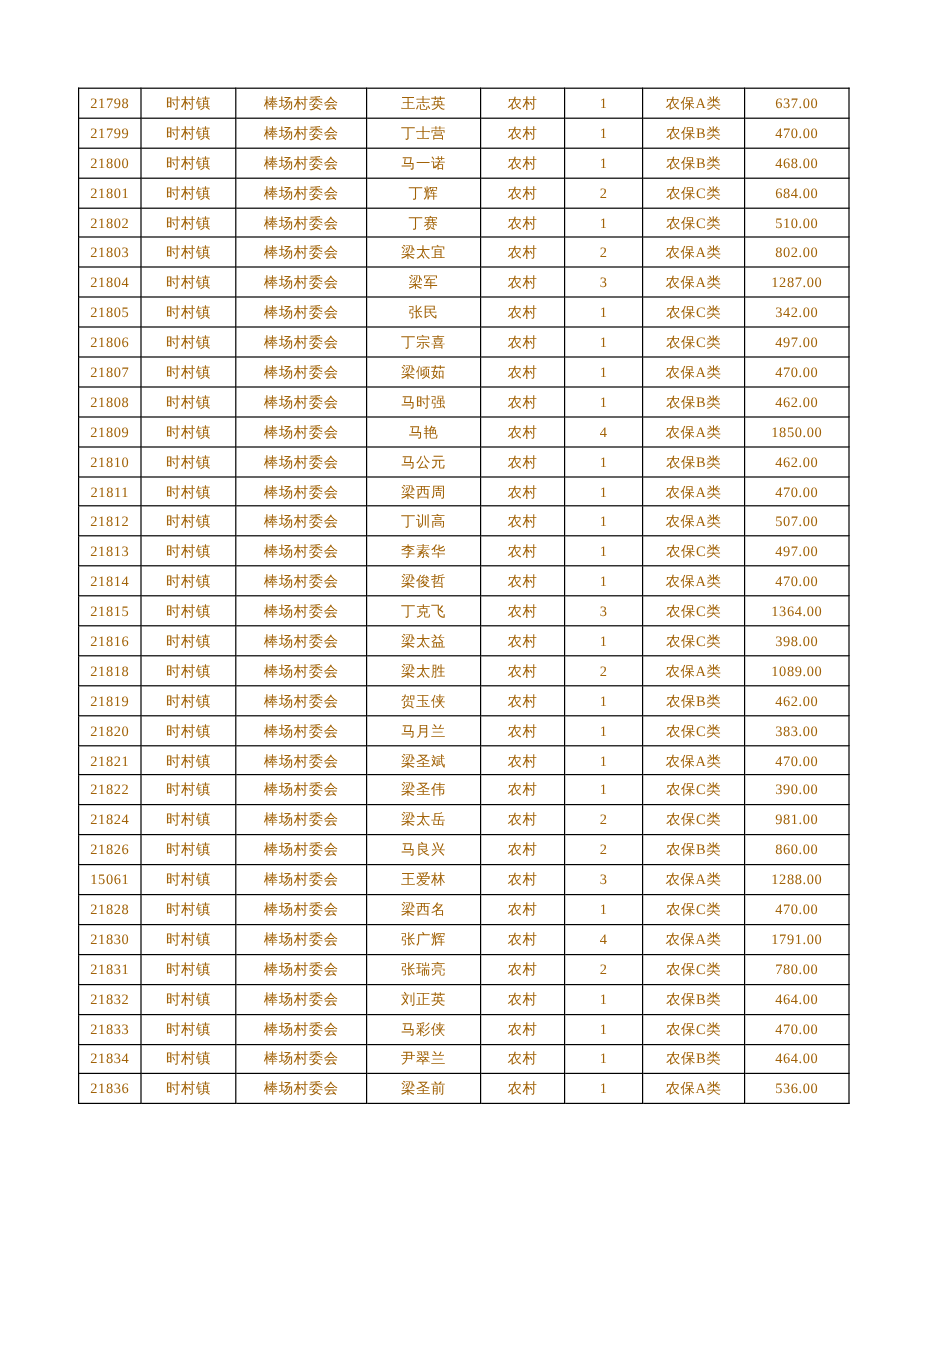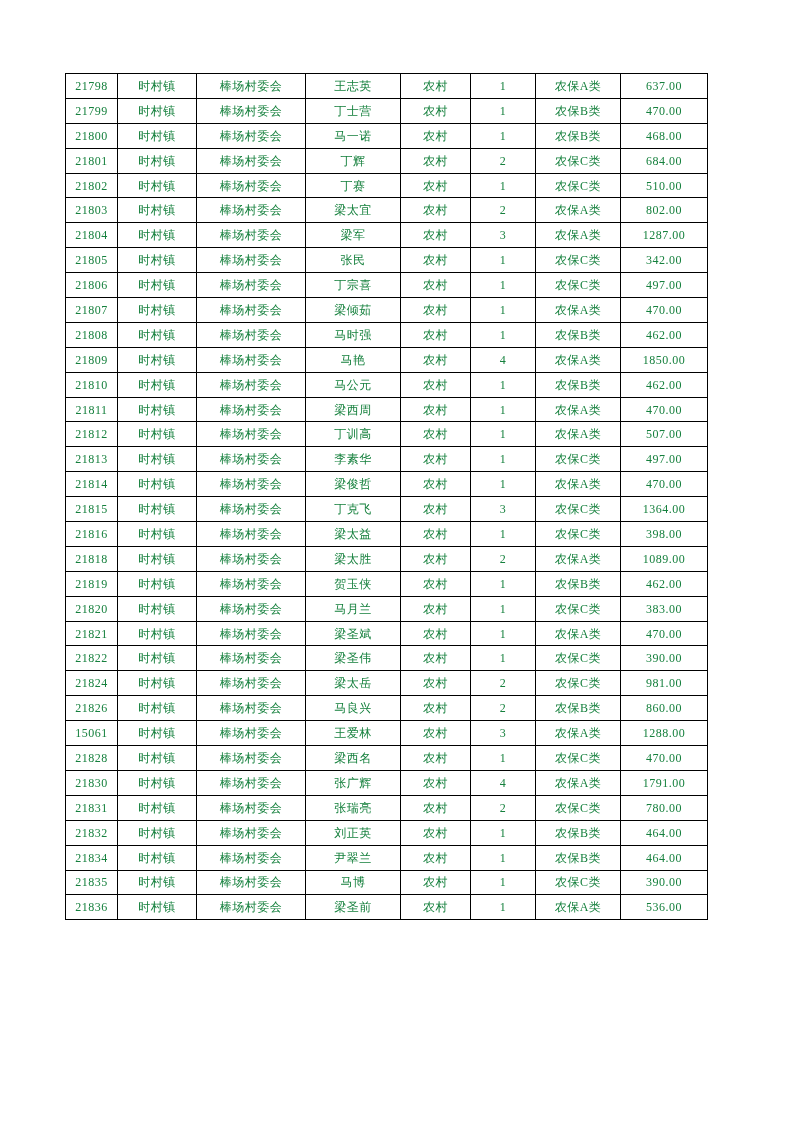--- a/index.html
+++ b/index.html
@@ -7,21 +7,21 @@
     padding: 0;
     background: #ffffff;
   }
   .page {
     position: relative;
     width: 793px;
     height: 1122px;
     background: #ffffff;
     overflow: hidden;
     font-family: "Liberation Serif", "DejaVu Serif", serif;
-    color: #15803d;
+    color: #a16207;
   }
   table.data-table {
     position: absolute;
     left: 65px;
     top: 73px;
     border-collapse: collapse;
     table-layout: fixed;
     width: 642px;
   }
   table.data-table td {
@@ -366,38 +366,38 @@
           <td>21832</td>
           <td>时村镇</td>
           <td>棒场村委会</td>
           <td>刘正英</td>
           <td>农村</td>
           <td>1</td>
           <td>农保B类</td>
           <td>464.00</td>
         </tr>
         <tr>
+          <td>21833</td>
+          <td>时村镇</td>
+          <td>棒场村委会</td>
+          <td>马彩侠</td>
+          <td>农村</td>
+          <td>1</td>
+          <td>农保C类</td>
+          <td>470.00</td>
+        </tr>
+        <tr>
           <td>21834</td>
           <td>时村镇</td>
           <td>棒场村委会</td>
           <td>尹翠兰</td>
           <td>农村</td>
           <td>1</td>
           <td>农保B类</td>
           <td>464.00</td>
-        </tr>
-        <tr>
-          <td>21835</td>
-          <td>时村镇</td>
-          <td>棒场村委会</td>
-          <td>马博</td>
-          <td>农村</td>
-          <td>1</td>
-          <td>农保C类</td>
-          <td>390.00</td>
         </tr>
         <tr>
           <td>21836</td>
           <td>时村镇</td>
           <td>棒场村委会</td>
           <td>梁圣前</td>
           <td>农村</td>
           <td>1</td>
           <td>农保A类</td>
           <td>536.00</td>

